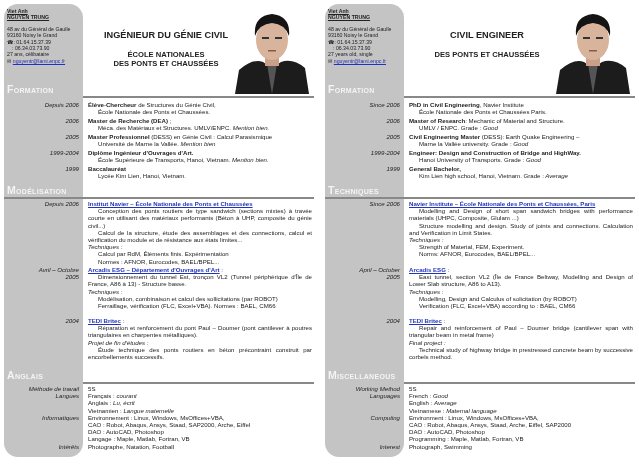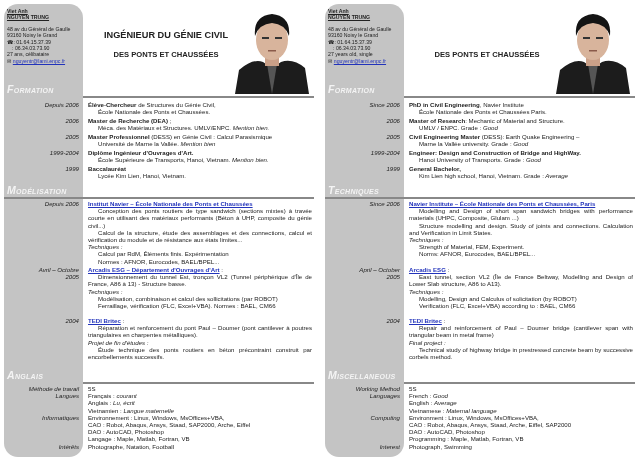--- a/index.html
+++ b/index.html
@@ -11,21 +11,21 @@
   .side { position:absolute; left:4px; top:4px; width:79px; height:453px;
           background:#c4c4c4; border-radius:14px 14px 14px 14px; }
   .contact { position:absolute; left:7px; top:8px; width:75px; font-size:5.2px; line-height:6.4px; color:#222; }
   .contact .nm { font-weight:bold; text-decoration:underline; }
   .contact .em { color:#2233bb; text-decoration:underline; }
   .contact .gap { height:5px; }
   .title { position:absolute; left:86px; width:160px; text-align:center; font-weight:bold; color:#222; }
   .t1 { top:30px; font-size:9.2px; }
   .t2 { top:50px; font-size:7.6px; line-height:9px; }
   .photo { position:absolute; left:233px; top:8px; width:78px; height:86px; background:#fff; overflow:hidden; }
-  .sec-h { position:absolute; left:7px; font-size:10.5px; font-style:italic; font-weight:bold;
+  .sec-h { position:absolute; left:7px; font-size:10.5px; font-weight:bold;
            color:#f4f4f4; font-variant:small-caps; letter-spacing:0.3px; }
   .rule { position:absolute; left:83px; width:231px; height:1.5px; background:#888; }
   .rule.full { left:4px; width:310px; }
   .lbl { position:absolute; left:4px; width:75px; text-align:right; font-style:italic; font-size:6.1px; line-height:7.2px; color:#222; }
   .txt { position:absolute; left:88px; width:224px; font-size:6.1px; line-height:7.2px; color:#222; text-align:justify; }
   .ind { padding-left:10px; }
   .lnk { color:#2233bb; text-decoration:underline; font-weight:bold; }
   .it { font-style:italic; }
 </style>
 </head>
@@ -39,20 +39,21 @@
       <div class="gap"></div>
       <div>48 av du Général de Gaulle</div>
       <div>93160 Noisy le Grand</div>
       <div><span>☎</span><span>: 01.64.15.37.39</span></div>
       <div style="padding-left:5px"><span>: 06.34.03.73.90</span></div>
       <div>27 ans, célibataire</div>
       <div><span>✉ </span><span class="em">nguyentr@lami.enpc.fr</span></div>
     </div>
     <div class="title t1">INGÉNIEUR DU GÉNIE CIVIL</div>
     <div class="title t2">
+      <div>ÉCOLE NATIONALES</div>
       <div>DES PONTS ET CHAUSSÉES</div>
     </div>
     <div class="photo"><svg width="78" height="86" viewBox="0 0 78 86">
         <rect width="78" height="86" fill="#ffffff"></rect>
         <path d="M2 86 L6 62 Q20 50 30 54 L39 60 L48 54 Q60 50 72 60 L76 86 Z" fill="#1c1c1c"></path>
         <path d="M34 56 L39 86 L44 56 Z" fill="#555"></path>
         <rect x="32" y="44" width="14" height="14" fill="#caa088"></rect>
         <ellipse cx="39" cy="32" rx="16" ry="20" fill="#d8b49c"></ellipse>
         <path d="M22 28 Q20 8 39 6 Q58 8 56 28 Q52 16 39 15 Q26 16 22 28 Z" fill="#141414"></path>
         <rect x="29" y="29" width="7" height="2" fill="#333"></rect>
@@ -143,20 +144,21 @@
       <div class="nm">Viet Anh</div>
       <div class="nm">NGUYEN TRUNG</div>
       <div class="gap"></div>
       <div>48 av du Général de Gaulle</div>
       <div>93160 Noisy le Grand</div>
       <div><span>☎</span><span>: 01.64.15.37.39</span></div>
       <div style="padding-left:5px"><span>: 06.34.03.73.90</span></div>
       <div>27 years old, single</div>
       <div><span>✉ </span><span class="em">nguyentr@lami.enpc.fr</span></div>
     </div>
+    <div class="title t1">CIVIL ENGINEER</div>
     <div class="title t2">
       <div>DES PONTS ET CHAUSSÉES</div>
     </div>
     <div class="photo"><svg width="78" height="86" viewBox="0 0 78 86">
         <rect width="78" height="86" fill="#ffffff"></rect>
         <path d="M2 86 L6 62 Q20 50 30 54 L39 60 L48 54 Q60 50 72 60 L76 86 Z" fill="#1c1c1c"></path>
         <path d="M34 56 L39 86 L44 56 Z" fill="#555"></path>
         <rect x="32" y="44" width="14" height="14" fill="#caa088"></rect>
         <ellipse cx="39" cy="32" rx="16" ry="20" fill="#d8b49c"></ellipse>
         <path d="M22 28 Q20 8 39 6 Q58 8 56 28 Q52 16 39 15 Q26 16 22 28 Z" fill="#141414"></path>

